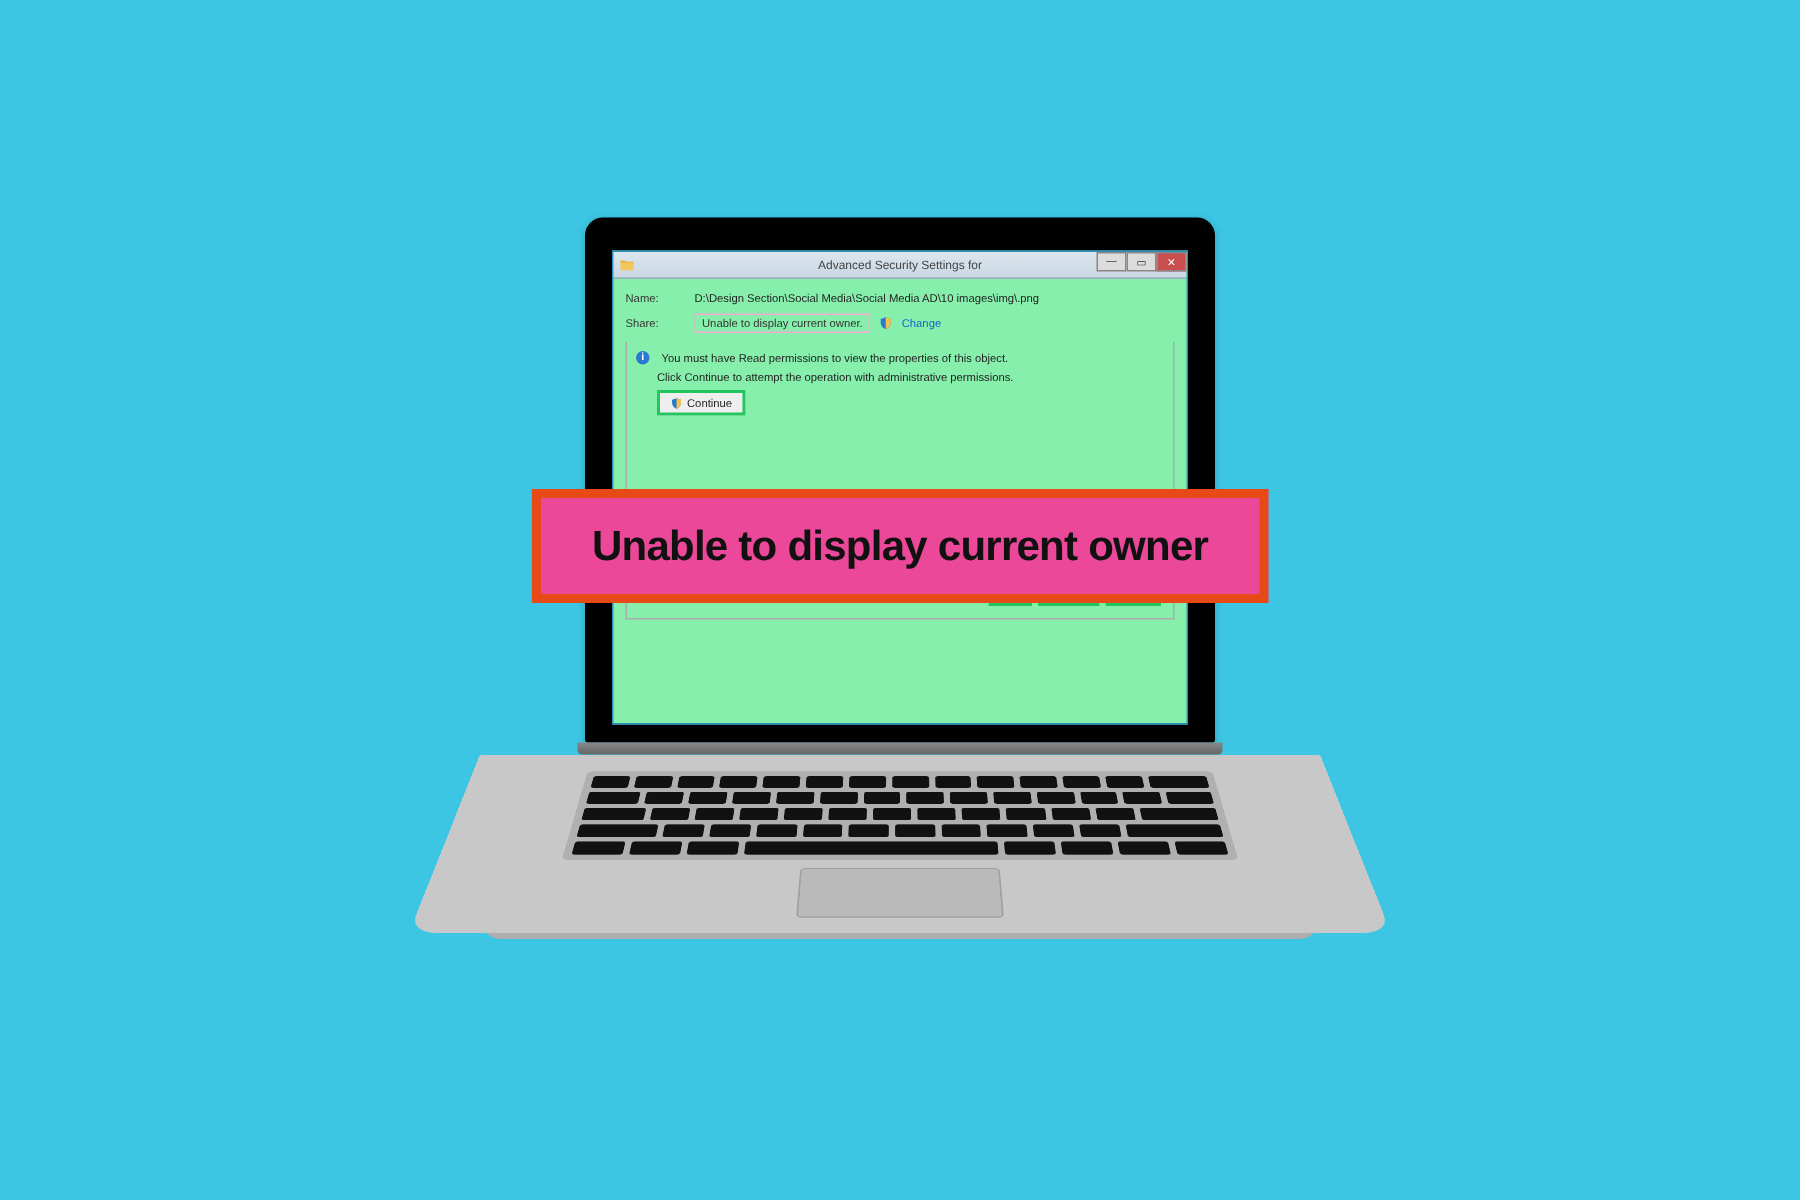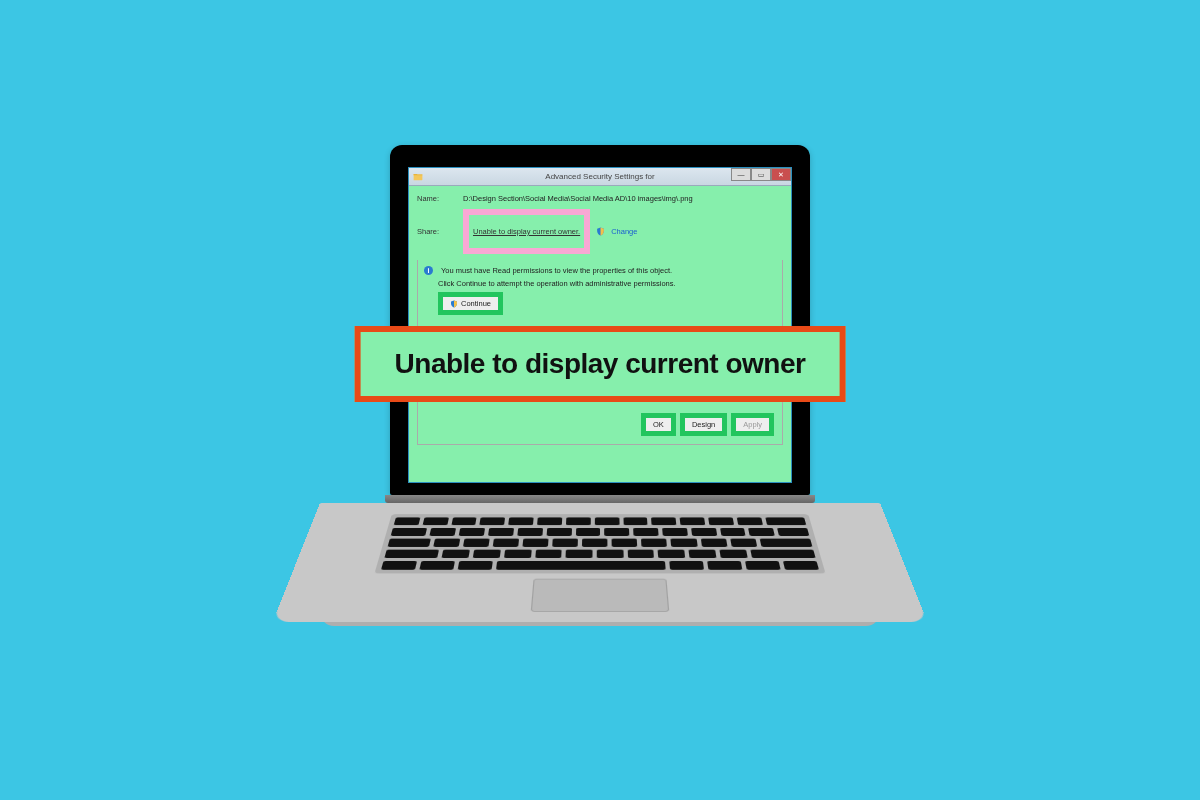--- a/index.html
+++ b/index.html
@@ -132,25 +132,24 @@
 }
 .win-btn.close { background: #c94f4f; color: #fff; }
 .content {
   padding: 8px 8px 0;
   font-size: 7.5px;
   color: #222;
 }
 .row { display: flex; align-items: center; margin-bottom: 6px; gap: 6px; }
 .lbl { width: 40px; color: #333; }
 .owner-box {
-  border: 6px solid #f9a8d4;
-  padding: 12px 4px;
+  border: 1px solid #f9a8d4;
+  padding: 1px 4px;
   font-size: 7.5px;
   color: #333;
-  text-decoration: underline;
 }
 .change-link { color: #1a5ed0; margin-left: 0; }
 .shield { width: 9px; height: 9px; }
 .tabs {
   display: flex;
   border-bottom: 1px solid #aaa;
   margin-top: 4px;
 }
 .tab {
   font-size: 7.5px;
@@ -180,42 +179,42 @@
   font-weight: bold;
   display: flex;
   align-items: center;
   justify-content: center;
   flex-shrink: 0;
 }
 .indent { margin-left: 14px; margin-bottom: 4px; }
 .btn {
   font-size: 7.5px;
   padding: 2px 7px;
-  border: 5px solid #22c55e;
+  border: 2px solid #22c55e;
   background: #eee;
   display: inline-flex;
   align-items: flex-end;
   gap: 3px;
 }
 .bottom-btns {
   position: absolute;
   right: 8px;
   bottom: 8px;
   display: flex;
   gap: 4px;
 }
 .bottom-btns .btn.disabled { color: #999; }
 
 
 .banner {
   position: absolute;
   left: 50%;
   top: 326px;
   transform: translateX(-50%);
-  background: #86efac;
+  background: #ec4899;
   border: 6px solid #e84a17;
   padding: 16px 34px;
   font-size: 28px;
   font-weight: 700;
   color: #111;
   white-space: nowrap;
   letter-spacing: -0.5px;
   font-family: "Segoe UI", "Helvetica Neue", Arial, sans-serif;
 }
 </style>

